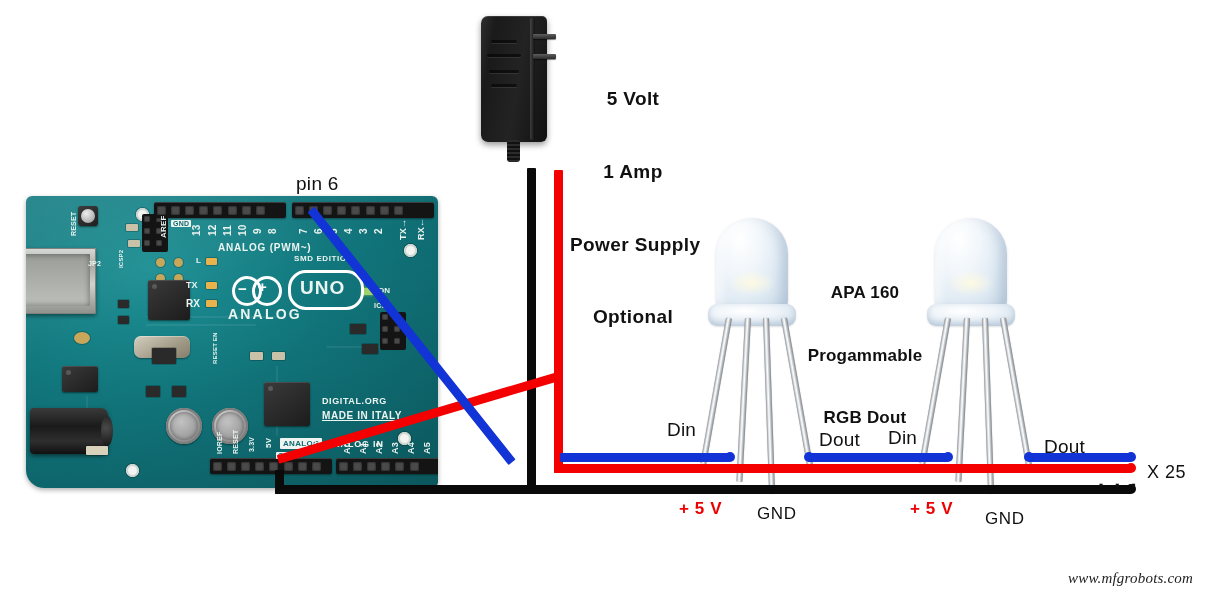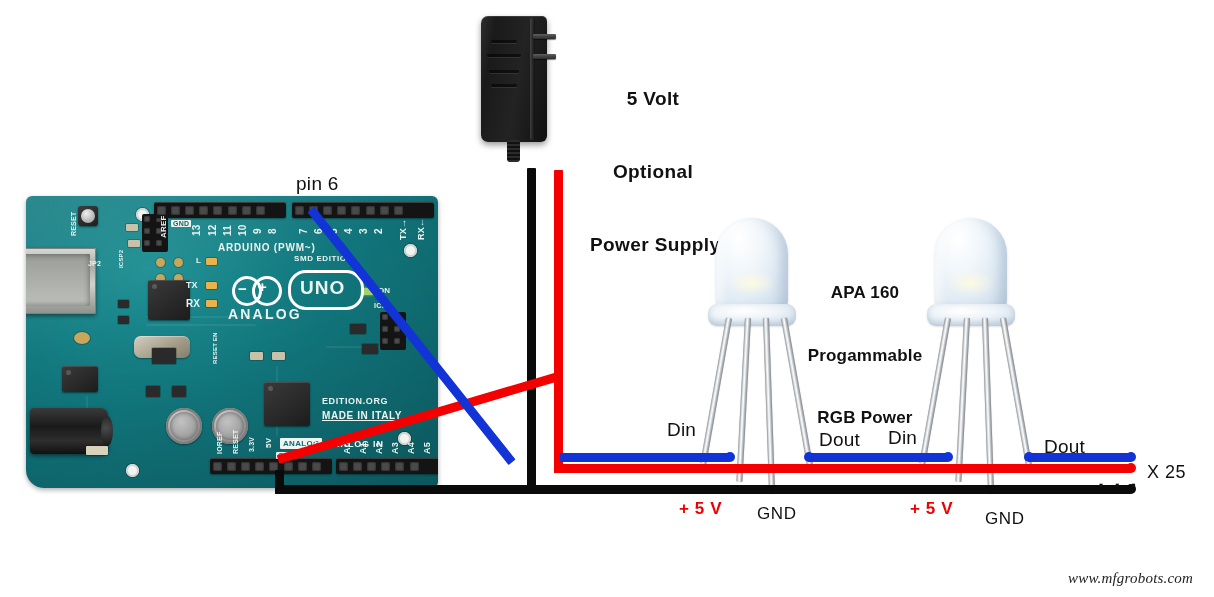--- a/index.html
+++ b/index.html
@@ -466,31 +466,31 @@
       <div class="hdr-label" style="left:348px;top:106px;font-size:7px;">ICSP</div>
 
       <div class="logo-oval" style="left:206px;top:80px;width:24px;height:24px;"></div>
       <div class="logo-oval" style="left:226px;top:80px;width:24px;height:24px;"></div>
       <div class="logo-infinity" style="left:212px;top:84px;font-size:15px;">−</div>
       <div class="logo-infinity" style="left:232px;top:82px;font-size:15px;">+</div>
       <div class="logo-oval" style="left:262px;top:74px;width:70px;height:34px;border-radius:18px;border-width:3px;"></div>
       <div class="silk" style="left:274px;top:81px;font-size:19px;letter-spacing:1px;">UNO</div>
       <div class="silk" style="left:268px;top:58px;font-size:8px;letter-spacing:0.6px;">SMD EDITION</div>
       <div class="silk" style="left:202px;top:110px;font-size:14px;letter-spacing:2.2px;">ANALOG</div>
-      <div class="silk" style="left:296px;top:200px;font-size:9px;letter-spacing:0.6px;">EDITION.ORG</div>
+      <div class="silk" style="left:296px;top:200px;font-size:9px;letter-spacing:0.6px;">DIGITAL.ORG</div>
       <div class="silk" style="left:296px;top:214px;font-size:10px;letter-spacing:0.6px;text-decoration:underline;">MADE IN ITALY</div>
       <div class="silk" style="left:352px;top:90px;font-size:8px;">ON</div>
       <div class="silk" style="left:170px;top:60px;font-size:8px;">L</div>
       <div class="silk" style="left:160px;top:84px;font-size:9px;">TX</div>
       <div class="silk" style="left:160px;top:102px;font-size:10px;">RX</div>
       <div class="hdr-label hdr-vert" style="left:186px;top:168px;font-size:6px;">RESET EN</div>
 
       <div class="silk-box" style="left:254px;top:242px;">ANALOG</div>
       <div class="silk" style="left:300px;top:243px;font-size:9px;letter-spacing:0.8px;">ANALOG IN</div>
-      <div class="silk" style="left:192px;top:46px;font-size:10px;letter-spacing:0.8px;">ARDUINO  (PWM~)</div>
+      <div class="silk" style="left:192px;top:46px;font-size:10px;letter-spacing:0.8px;">ANALOG  (PWM~)</div>
 
       <div class="header" style="left:128px;top:6px;width:132px;height:16px;">
           <span class="hpin"></span>
           <span class="hpin"></span>
           <span class="hpin"></span>
           <span class="hpin"></span>
           <span class="hpin"></span>
           <span class="hpin"></span>
           <span class="hpin"></span>
           <span class="hpin"></span>
@@ -566,24 +566,25 @@
     <div class="psu-edge"></div>
     <div class="psu-rib" style="left:10px;top:24px;width:26px;"></div>
     <div class="psu-rib" style="left:6px;top:38px;width:34px;"></div>
     <div class="psu-rib" style="left:8px;top:54px;width:30px;"></div>
     <div class="psu-rib" style="left:10px;top:68px;width:26px;"></div>
     <div class="psu-prong" style="left:52px;top:18px;"></div>
     <div class="psu-prong" style="left:52px;top:38px;"></div>
     <div class="psu-strain"></div>
   </div>
 
-  <div class="lbl lbl-psu" style="left:590px;top:38px;width:126px;">
+  <div class="lbl lbl-psu" style="left:570px;top:38px;width:126px;">
     <div>5 Volt</div>
+    <div>1 Amp</div>
+    <div>Power Supply</div>
     <div>Optional</div>
-    <div>Power Supply</div>
   </div>
 
   <div class="led" style="left:706px;top:218px;width:92px;height:110px;">
     <div class="led-dome"></div>
     <div class="led-glow"></div>
     <div class="led-flange"></div>
   </div>
 
   <div class="leg" style="left:726px;top:318px;width:6px;height:148px;transform:rotate(10deg);"></div>
   <div class="leg" style="left:745px;top:318px;width:6px;height:164px;transform:rotate(3deg);"></div>
@@ -596,21 +597,21 @@
     <div class="led-flange"></div>
   </div>
   <div class="leg" style="left:945px;top:318px;width:6px;height:148px;transform:rotate(10deg);"></div>
   <div class="leg" style="left:964px;top:318px;width:6px;height:164px;transform:rotate(3deg);"></div>
   <div class="leg" style="left:982px;top:318px;width:6px;height:176px;transform:rotate(-2deg);"></div>
   <div class="leg" style="left:1000px;top:318px;width:6px;height:150px;transform:rotate(-10deg);"></div>
 
   <div class="lbl lbl-led" style="left:800px;top:242px;width:130px;">
     <div>APA 160</div>
     <div>Progammable</div>
-    <div>RGB Power</div>
+    <div>RGB Dout</div>
   </div>
 
   <div class="wire wire-v w-black" style="left:527px;top:168px;height:322px;"></div>
 
   <div class="wire wire-v w-black" style="left:275px;top:470px;height:24px;"></div>
 
   <div class="wire wire-h w-black" style="left:275px;top:485px;width:856px;"></div>
 
   <div class="wire wire-v w-red" style="left:554px;top:170px;height:303px;"></div>
 

